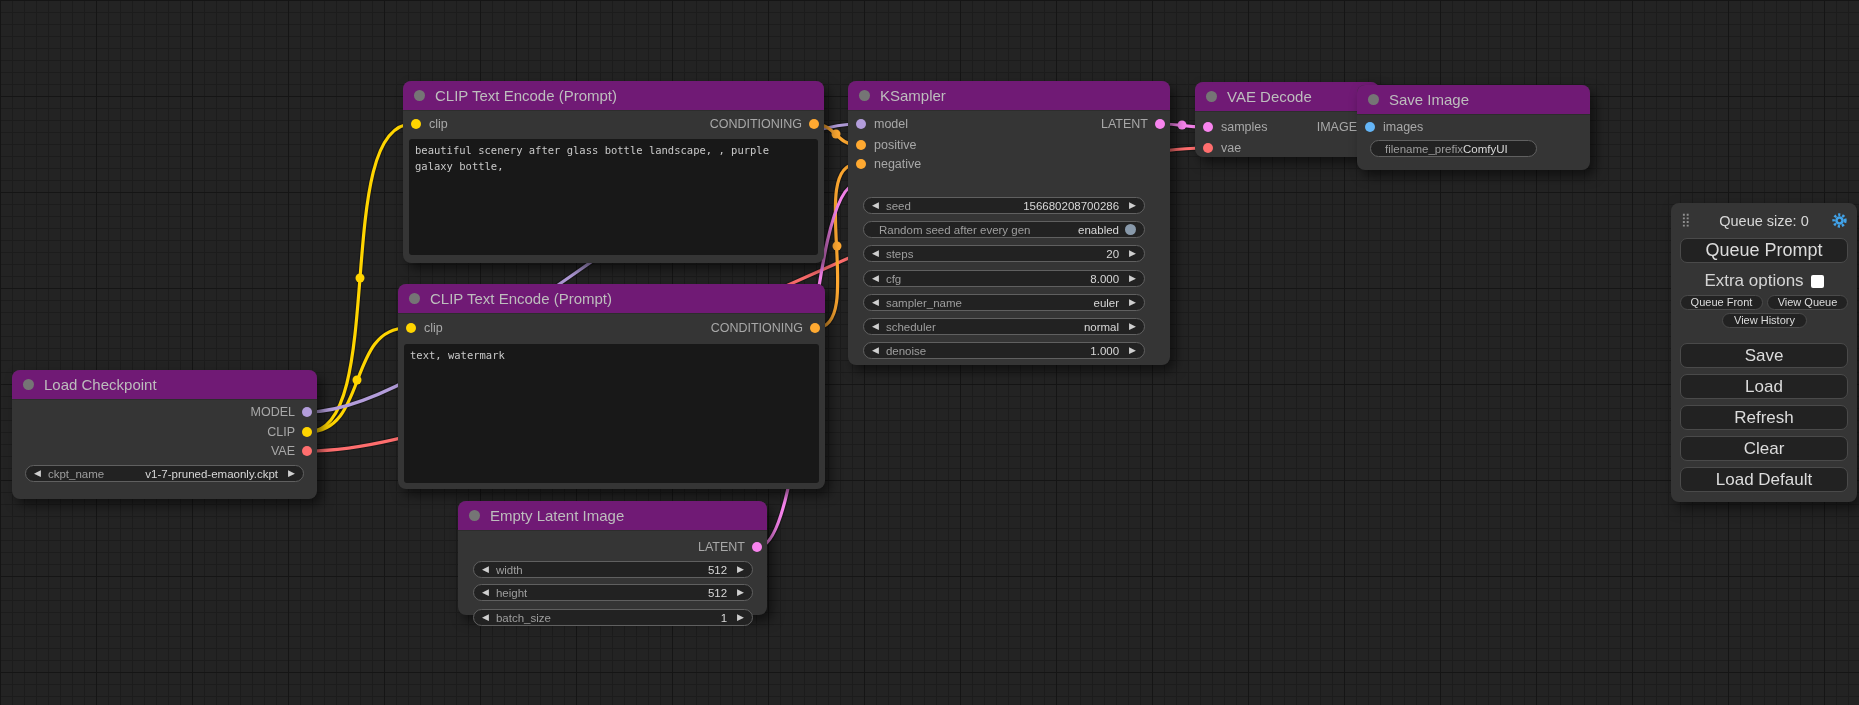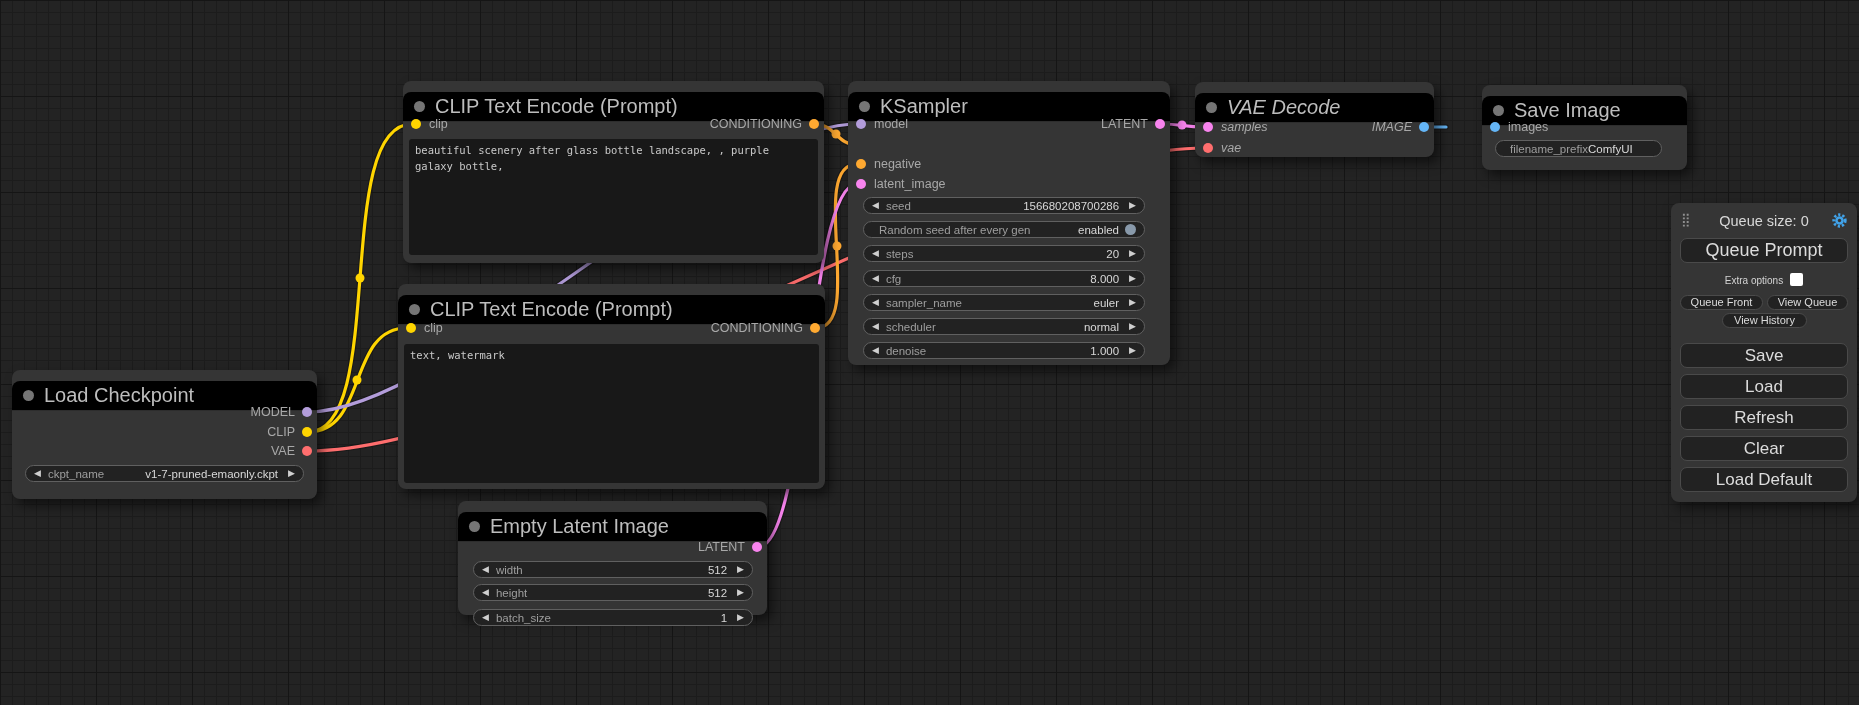--- a/index.html
+++ b/index.html
@@ -10,24 +10,24 @@
       linear-gradient(#151515 1px,transparent 1px),
       linear-gradient(90deg,#151515 1px,transparent 1px),
       linear-gradient(#1c1c1c 1px,transparent 1px),
       linear-gradient(90deg,#1c1c1c 1px,transparent 1px);
     background-size:96px 96px,96px 96px,12px 12px,12px 12px;
     font-family:"Liberation Sans",sans-serif;
   }
   svg.links{position:absolute;left:0;top:0;z-index:1;}
   .node{position:absolute;z-index:2;background:#353535;border-radius:8px;
         box-shadow:5px 6px 12px rgba(0,0,0,.55);}
-  .ntitle{height:29px;background:#000000;border-bottom:1px solid #2d2d2d;
-          border-radius:8px 8px 0 0;color:#bdbdbd;font-size:20px;
+  .ntitle{height:29px;background:#701a75;border-bottom:1px solid #2d2d2d;
+          border-radius:8px 8px 0 0;color:#bdbdbd;font-size:15px;
           line-height:29px;padding-left:32px;position:relative;
-          white-space:nowrap;overflow:hidden;margin-top:11px;}
+          white-space:nowrap;overflow:hidden;}
   .tdot{position:absolute;left:11px;top:9px;width:11px;height:11px;border-radius:50%;background:#757575;}
   .row{position:absolute;left:0;right:0;height:20px;line-height:20px;font-size:12.5px;color:#a8a8a8;}
   .pdot{position:absolute;top:5px;width:10px;height:10px;border-radius:50%;background:#888;}
   .row.in .pdot{left:8px;}
   .row.out .pdot{right:5px;}
   .row.in .plabel{margin-left:26px;}
   .row.out{text-align:right;}
   .row.out .plabel{margin-right:22px;}
   .widget{position:absolute;height:17px;background:#222222;border:1px solid #606060;
           border-radius:9px;display:flex;align-items:center;box-sizing:border-box;
@@ -44,21 +44,21 @@
   .qpanel{position:absolute;z-index:3;background:#353535;border-radius:8px;
           box-shadow:5px 6px 14px rgba(0,0,0,.55);color:#d8d8d8;}
   .qhead{position:absolute;top:9px;left:0;right:0;height:18px;line-height:18px;
          text-align:center;font-size:14.5px;color:#d8d8d8;}
   .qhandle{position:absolute;left:10px;top:8px;color:#8f8f8f;font-size:13px;line-height:18px;}
   .qgear{position:absolute;right:9px;top:9px;width:17px;height:17px;}
   .qbtn{position:absolute;background:#222222;border:1px solid #4a4a4a;border-radius:7px;
         color:#dcdcdc;text-align:center;box-sizing:border-box;cursor:default;}
   .qbig{left:9px;width:168px;height:25px;font-size:18px;line-height:23px;}
   .qsmall{height:15px;font-size:11px;line-height:13px;border-radius:9px;}
-  .qextra{position:absolute;left:0;right:0;text-align:center;font-size:10px;color:#d4d4d4;height:16px;line-height:16px;}
+  .qextra{position:absolute;left:0;right:0;text-align:center;font-size:17px;color:#d4d4d4;height:16px;line-height:16px;}
   .qcheck{display:inline-block;width:13px;height:13px;background:#ffffff;border-radius:2px;
           vertical-align:-2px;margin-left:7px;}
 </style>
 </head>
 <body>
 
 <div class="canvas">
 
   <svg class="links" width="1859" height="705">
     <g fill="none" stroke="#141414" stroke-opacity="0.55" stroke-width="5.6" stroke-linecap="round">
@@ -156,27 +156,27 @@
       <span>KSampler</span>
     </div>
     <div class="row in" style="top:33px;">
       <span class="pdot" style="background: rgb(179, 157, 219);"></span>
       <span class="plabel">model</span>
     </div>
     <div class="row out" style="top:33px;">
       <span class="plabel">LATENT</span>
       <span class="pdot" style="background: rgb(248, 132, 238);"></span>
     </div>
+    <div class="row in" style="top:54px;">
+      <span class="pdot" style="background: rgb(255, 169, 49);"></span>
+      <span class="plabel">positive</span>
+    </div>
     <div class="row in" style="top:73px;">
       <span class="pdot" style="background: rgb(255, 169, 49);"></span>
       <span class="plabel">negative</span>
-    </div>
-    <div class="row in" style="top:93px;">
-      <span class="pdot" style="background: rgb(248, 132, 238);"></span>
-      <span class="plabel">latent_image</span>
     </div>
 
     <div class="widget" style="left:15px;top:116px;width:282px;">
       <span class="warr">◀</span>
       <span class="wname">seed</span>
       <span class="wval pad">156680208700286</span>
       <span class="warr">▶</span>
     </div>
     <div class="widget" style="left:15px;top:140px;width:282px;">
       <span class="wname">Random seed after every gen</span>
@@ -237,40 +237,40 @@
       <span class="warr">▶</span>
     </div>
     <div class="widget" style="left:15px;top:108px;width:280px;">
       <span class="warr">◀</span>
       <span class="wname">batch_size</span>
       <span class="wval pad">1</span>
       <span class="warr">▶</span>
     </div>
   </div>
 
-  <div class="node" style="left:1195px;top:82px;width:239px;height:75px;font-style:italic;">
+  <div class="node" style="left:1195px;top:82px;width:184px;height:75px;">
     <div class="ntitle">
       <span class="tdot"></span>
       <span>VAE Decode</span>
     </div>
     <div class="row in" style="top:35px;">
       <span class="pdot" style="background: rgb(248, 132, 238);"></span>
       <span class="plabel">samples</span>
     </div>
     <div class="row out" style="top:35px;">
       <span class="plabel">IMAGE</span>
       <span class="pdot" style="background: rgb(100, 181, 246);"></span>
     </div>
     <div class="row in" style="top:56px;">
       <span class="pdot" style="background: rgb(255, 110, 110);"></span>
       <span class="plabel">vae</span>
     </div>
   </div>
 
-  <div class="node" style="left:1482px;top:85px;width:205px;height:85px;">
+  <div class="node" style="left:1357px;top:85px;width:233px;height:85px;">
     <div class="ntitle">
       <span class="tdot"></span>
       <span>Save Image</span>
     </div>
     <div class="row in" style="top:32px;">
       <span class="pdot" style="background: rgb(100, 181, 246);"></span>
       <span class="plabel">images</span>
     </div>
     <div class="widget" style="left:13px;top:55px;width:167px;">
       <span class="wname" style="margin-left:6px;">filename_prefix</span>

